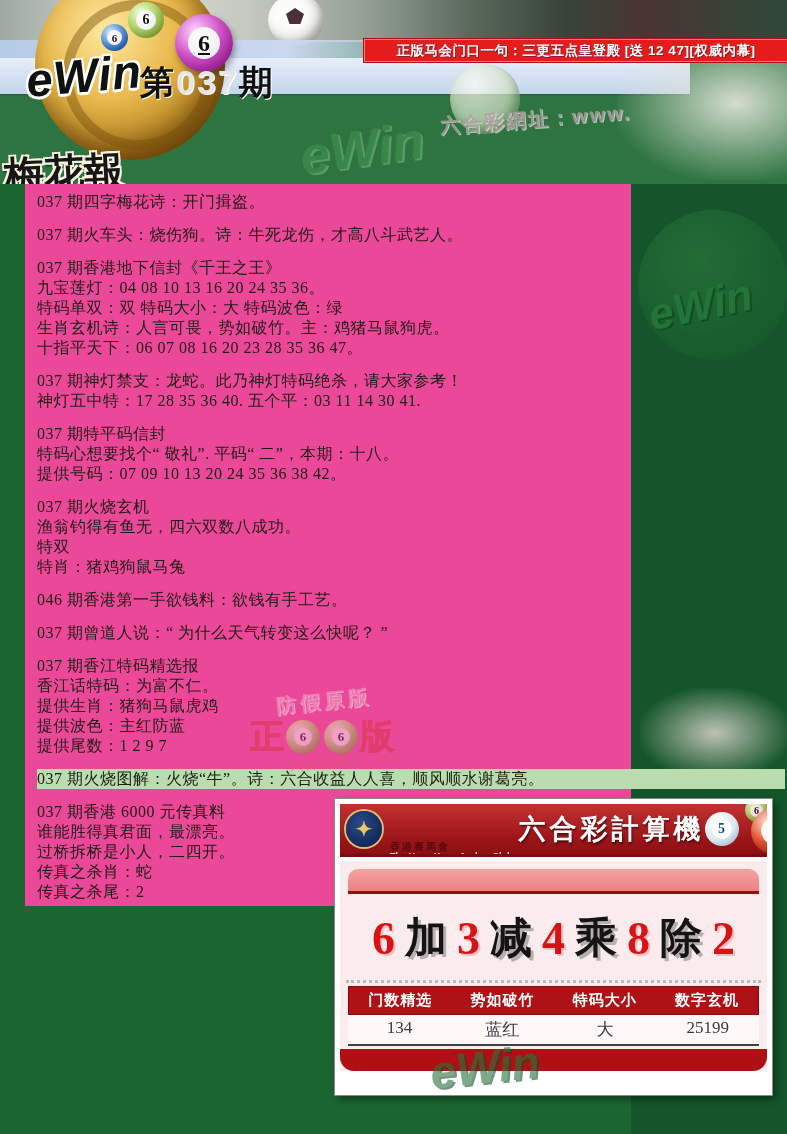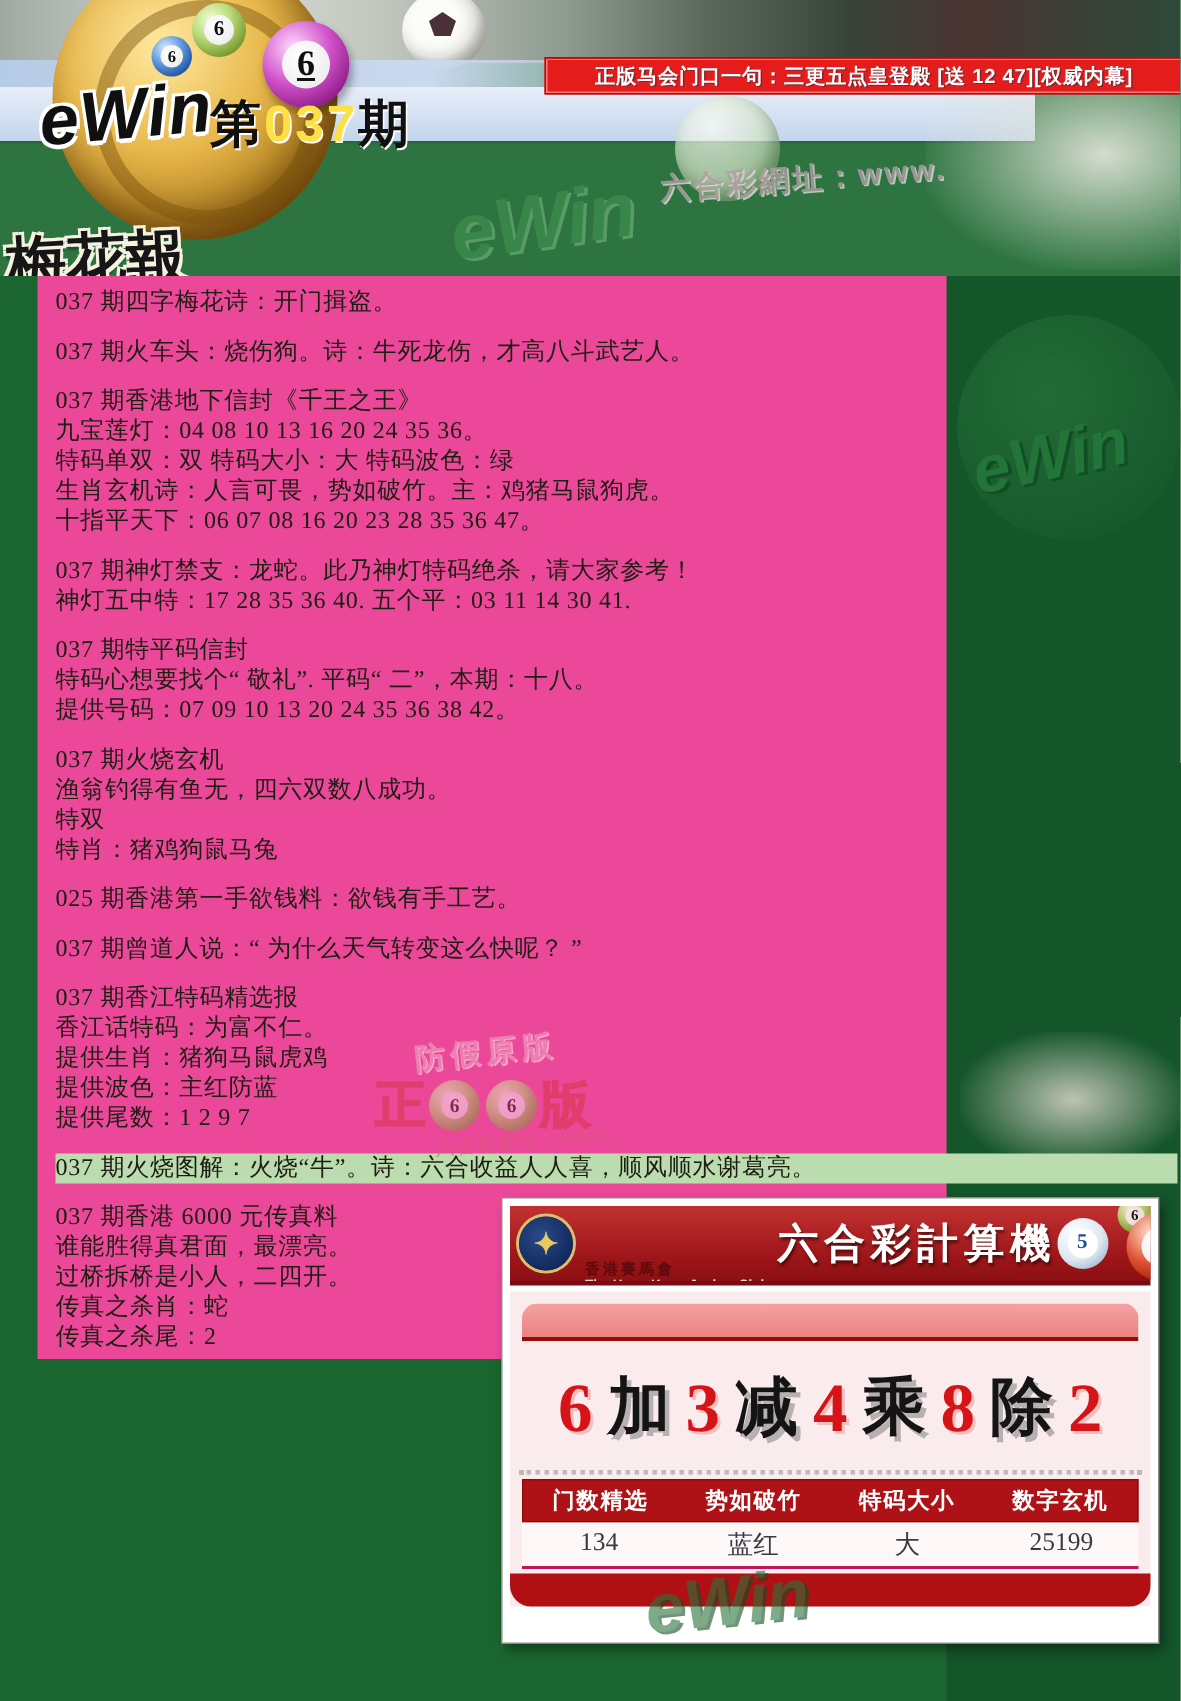--- a/index.html
+++ b/index.html
@@ -44,21 +44,21 @@
 
   #hdr-ball-green{top:2px;left:128px;width:36px;height:36px;}
   #hdr-ball-green .num{width:20px;height:20px;font-size:14px;}
   #hdr-ball-blue{top:24px;left:101px;width:27px;height:27px;}
   #hdr-ball-blue .num{width:15px;height:15px;font-size:11px;}
   #hdr-ball-purple{top:14px;left:175px;width:58px;height:58px;box-shadow:2px 4px 6px rgba(0,0,0,.35);}
   #hdr-ball-purple .num{width:32px;height:32px;font-size:24px;text-decoration:underline;}
 
   .issue-title{position:absolute;top:60px;left:140px;font-size:34px;font-weight:bold;color:#101010;
     letter-spacing:2px;text-shadow:1px 1px 0 #fff;}
-  .issue-title .red{color:#fde047;}
+  .issue-title .red{color:#e5e5e5;}
 
   .red-banner{position:absolute;top:38px;left:363px;width:424px;height:23px;background:#e51c1c;
     border:1px solid #b30d0d;box-shadow:inset 0 0 0 1px #f97a7a;display:flex;align-items:center;justify-content:center;}
   .red-banner span{color:#fff;font-size:13.5px;font-weight:bold;white-space:nowrap;letter-spacing:.5px;
     text-shadow:1px 1px 0 #7c2430;}
 
   .hdr-watermark{position:absolute;top:92px;left:280px;width:420px;height:92px;opacity:.8;}
   .wm-ballring{position:absolute;top:-28px;left:170px;width:70px;height:70px;border-radius:50%;
     background:radial-gradient(circle at 35% 30%,#fdfdf8,#cfe0c2 55%,#8fae78);box-shadow:inset -4px -6px 10px rgba(20,60,20,.4);opacity:.9;}
   .wm-ewin{position:absolute;top:26px;left:20px;font-style:italic;font-weight:bold;font-size:52px;color:#3f8f4e;
@@ -120,21 +120,21 @@
   .pink-bar{height:22px;border-radius:10px 10px 0 0;background:linear-gradient(180deg,#f5a2a2,#ec8282);
     border-bottom:3px solid #9c0a0a;}
   .equation{display:flex;align-items:center;justify-content:center;gap:10px;padding:16px 0 14px 0;}
   .eq{font-weight:bold;font-family:"Liberation Sans",sans-serif;}
   .eq.number{font-size:46px;color:#d61418;font-family:"Liberation Serif",serif;text-shadow:2px 2px 0 #f0c0c0;}
   .eq.op{font-size:42px;color:#141414;text-shadow:3px 3px 0 #b8b0b0;}
   .dotted-sep{border-top:3px dotted #c0b8b8;margin:0 -2px;}
   .calc-table{margin-top:3px;}
   .ct-head{display:grid;grid-template-columns:1fr 1fr 1fr 1fr;background:#ae1216;border:1px solid #8a0c10;}
   .ct-head div{color:#fff;font-size:15px;font-weight:bold;text-align:center;padding:4px 2px;letter-spacing:1px;}
-  .ct-vals{display:grid;grid-template-columns:1fr 1fr 1fr 1fr;background:#fdf7f7;border-bottom:2px solid #be185d;}
+  .ct-vals{display:grid;grid-template-columns:1fr 1fr 1fr 1fr;background:#fdf7f7;border-bottom:2px solid #404040;}
   .ct-vals div{color:#3a3a44;font-size:17px;text-align:center;padding:3px 0;font-family:"Liberation Serif",serif;}
   .red-bottom{height:22px;background:#b00f14;border-radius:0 0 14px 14px;margin:3px -8px 0 -8px;}
 
   .pale-blob{position:absolute;top:688px;left:640px;width:150px;height:90px;
     background:radial-gradient(ellipse at 50% 50%,rgba(232,222,214,.8),rgba(232,222,214,0) 75%);}
 </style>
 </head>
 <body>
 
 <div id="page">
@@ -203,21 +203,21 @@
       <div>特码心想要找个“ 敬礼”. 平码“ 二”，本期：十八。</div>
       <div>提供号码：07 09 10 13 20 24 35 36 38 42。</div>
     </div>
     <div class="para">
       <div>037 期火烧玄机</div>
       <div>渔翁钓得有鱼无，四六双数八成功。</div>
       <div>特双</div>
       <div>特肖：猪鸡狗鼠马兔</div>
     </div>
     <div class="para">
-      <div>025 期香港第一手欲钱料：欲钱有手工艺。</div>
+      <div>046 期香港第一手欲钱料：欲钱有手工艺。</div>
     </div>
     <div class="para">
       <div>037 期曾道人说：“ 为什么天气转变这么快呢？ ”</div>
     </div>
     <div class="para">
       <div>037 期香江特码精选报</div>
       <div>香江话特码：为富不仁。</div>
       <div>提供生肖：猪狗马鼠虎鸡</div>
       <div>提供波色：主红防蓝</div>
       <div>提供尾数：1 2 9 7</div>

